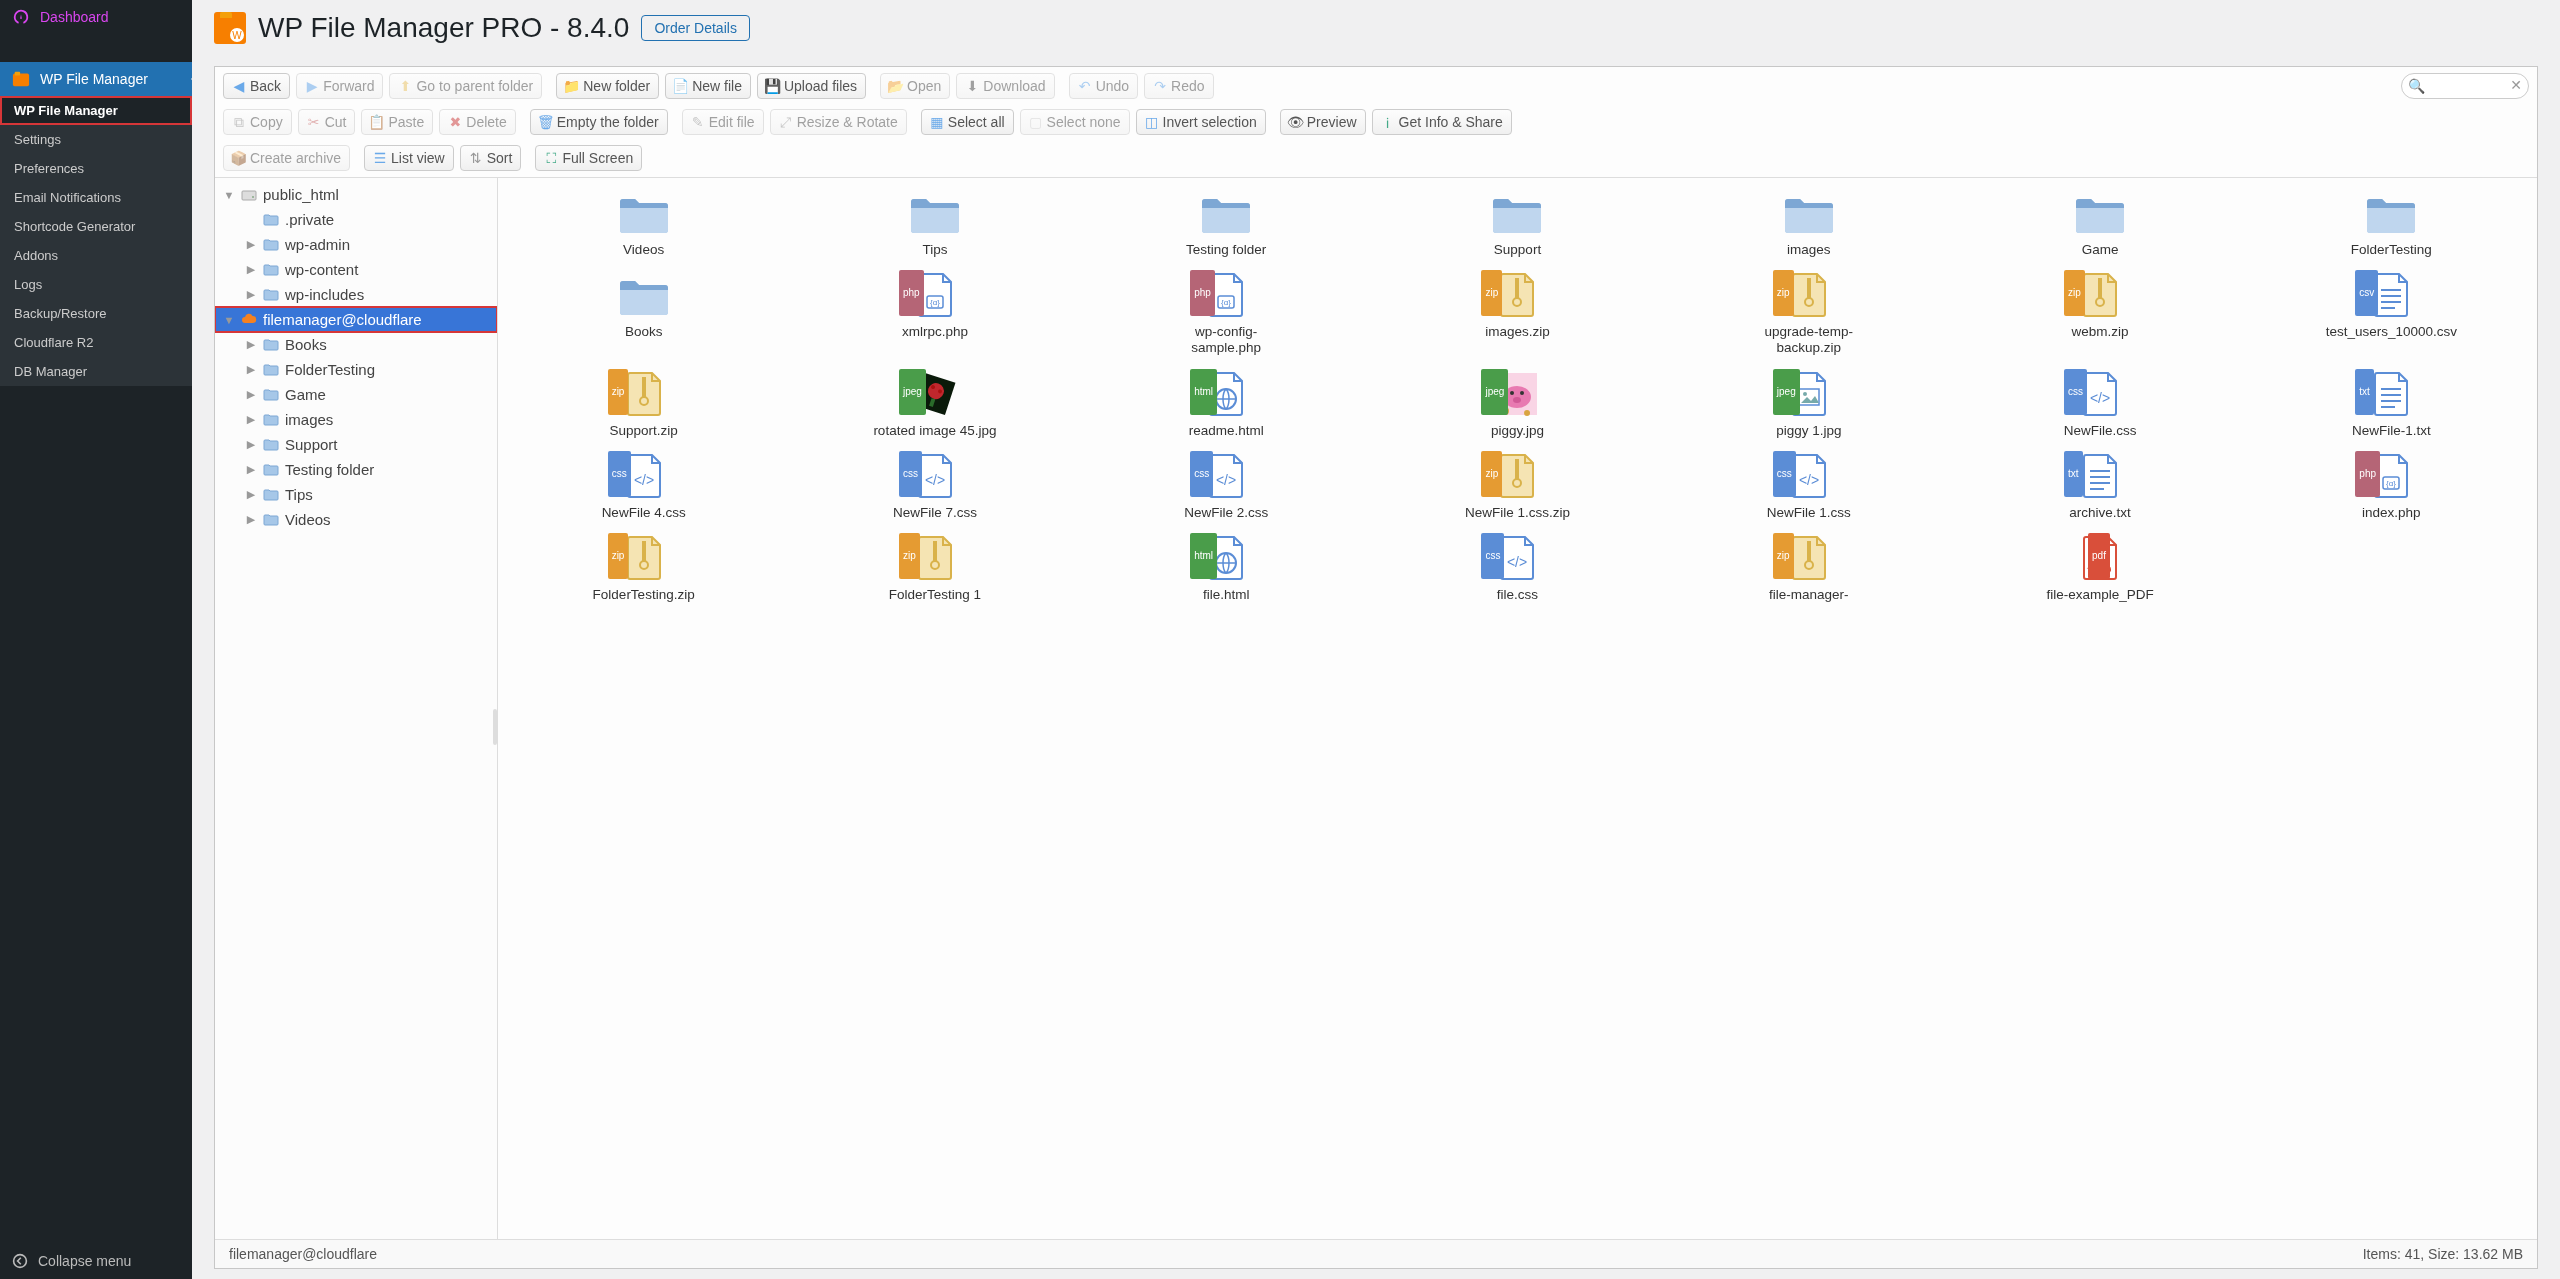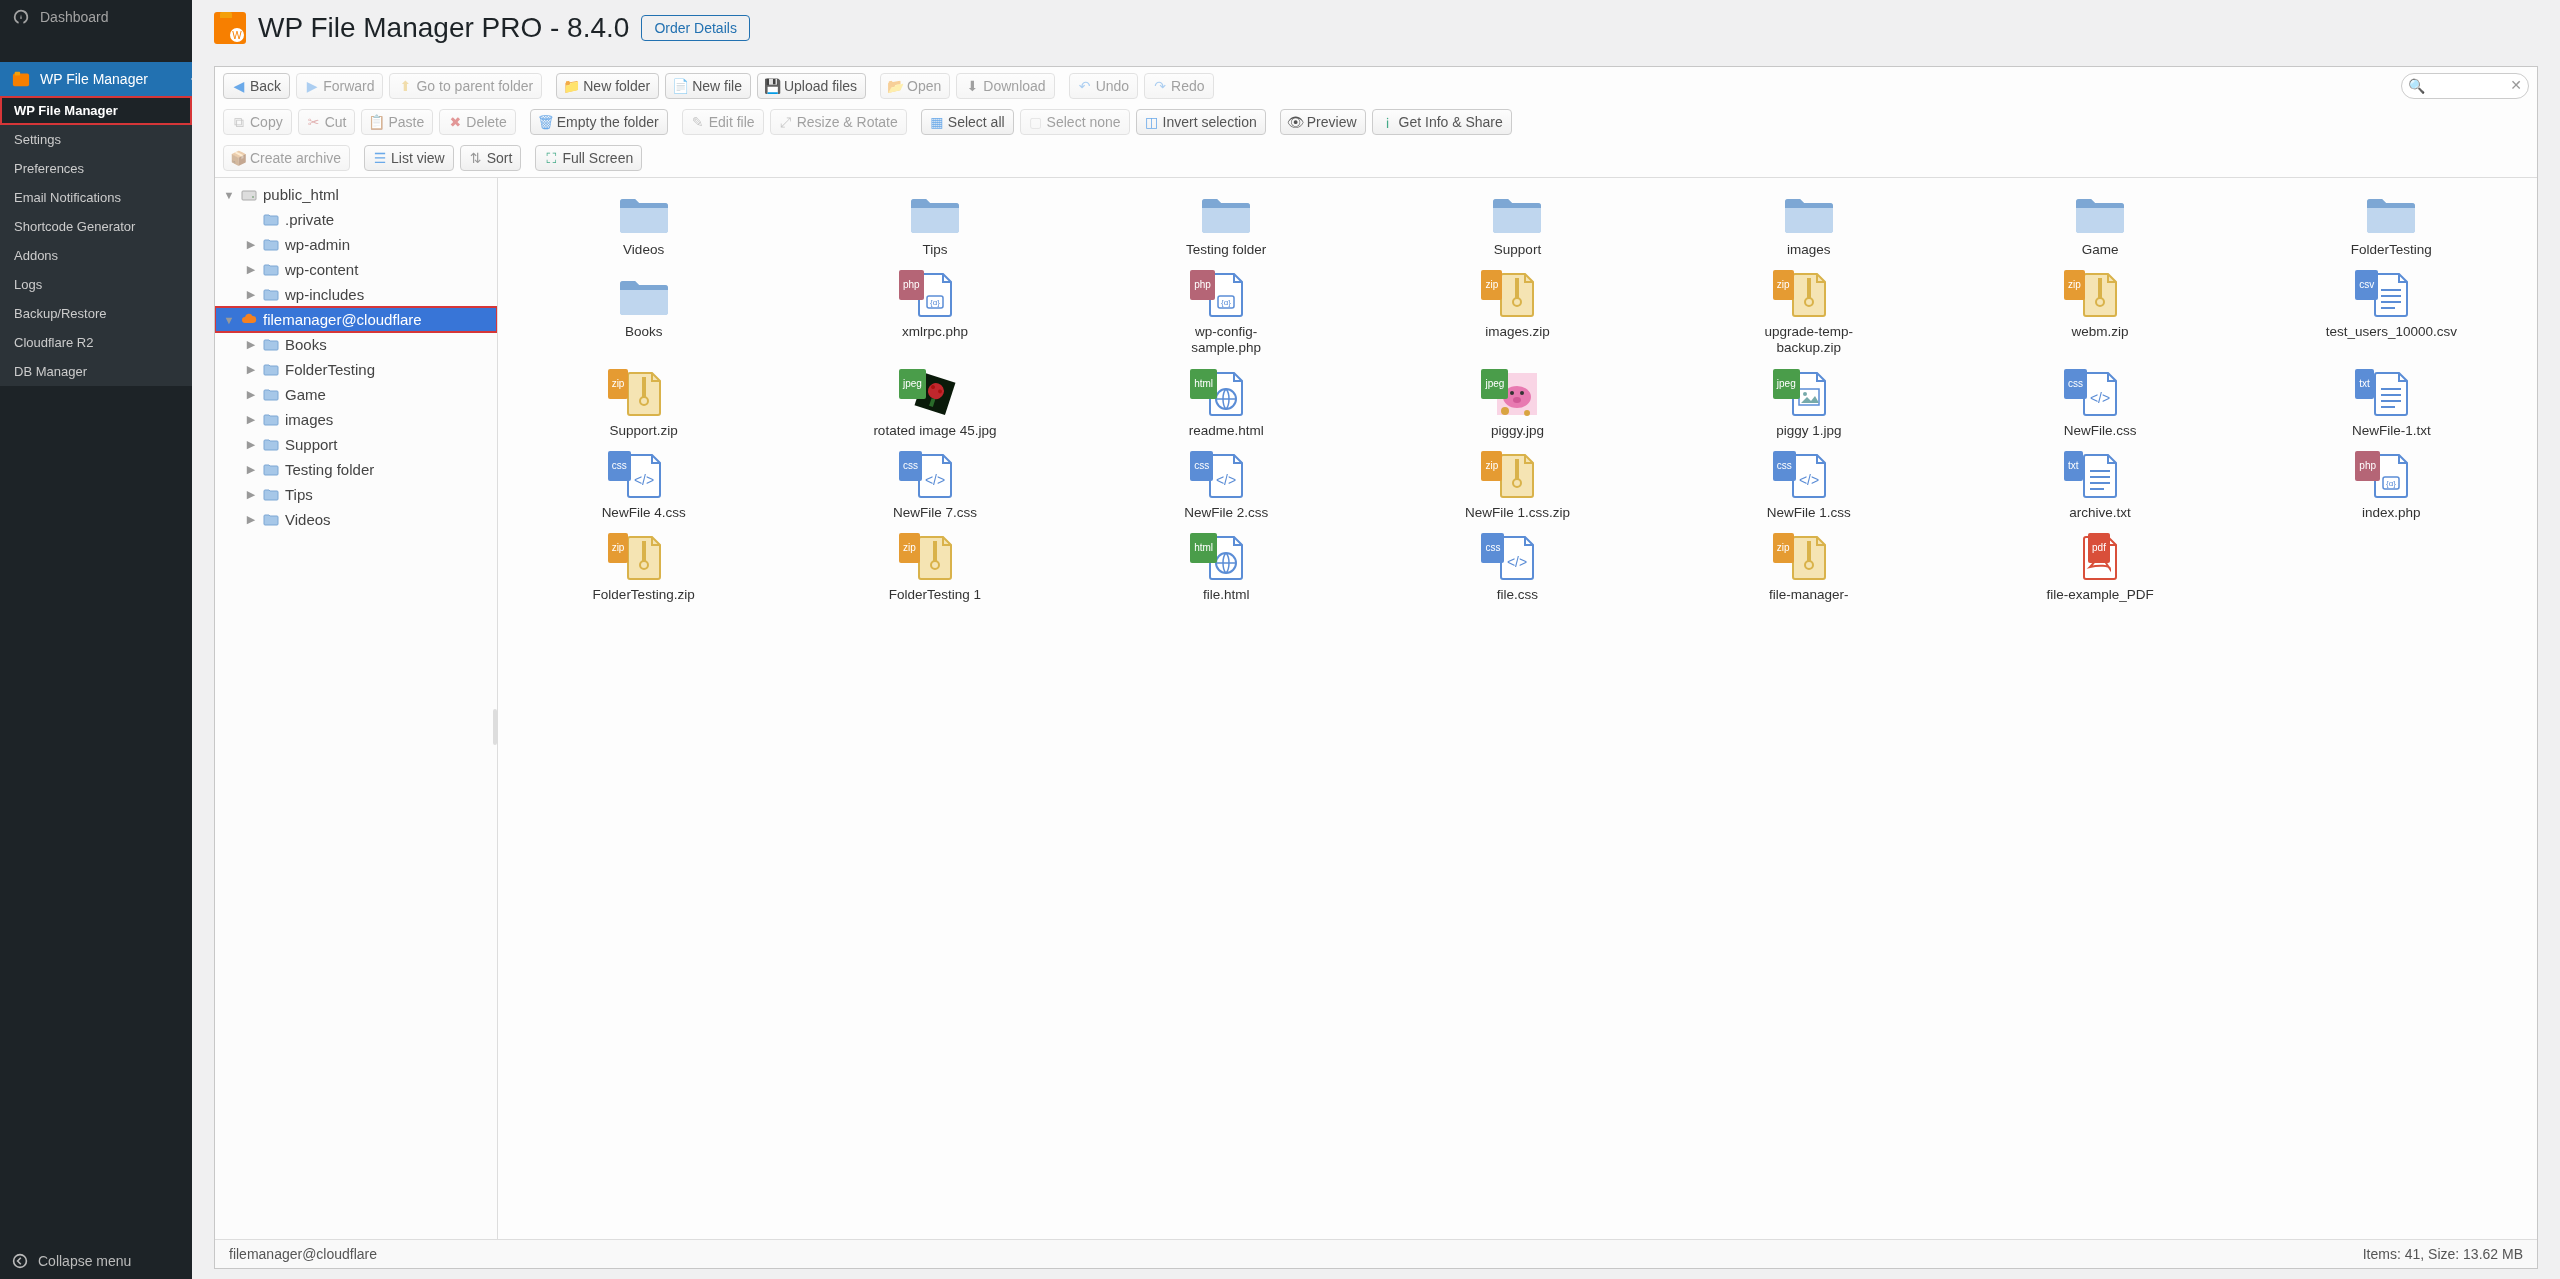--- a/index.html
+++ b/index.html
@@ -15,21 +15,21 @@
  --highlight:#d63638;
  --folder-blue:#a6c7e8;
  --folder-dark:#7da7d4;
 }
 html,body{margin:0;padding:0;height:100%;font-family:-apple-system,BlinkMacSystemFont,"Segoe UI",Helvetica,Arial,sans-serif;font-size:14px;color:#1d2327;background:#f0f0f1}
 .app{display:flex;height:100vh}
 
 
 .wp-sidebar{width:192px;flex:0 0 192px;background:var(--wp-dark);color:#ddd;display:flex;flex-direction:column}
 .wp-menu-item{display:flex;align-items:center;gap:10px;padding:8px 12px;cursor:pointer;font-size:14px}
-.wp-menu-item.top{color:#a3a3a3;font-weight:400}
+.wp-menu-item.top{color:#d946ef;font-weight:400}
 .wp-menu-item.active{background:var(--wp-active);color:#fff;font-weight:500;position:relative}
 .wp-menu-item.active::after{content:"";position:absolute;right:-7px;top:50%;transform:translateY(-50%);border:8px solid transparent;border-right-color:#f0f0f1}
 .wp-submenu{background:#2c3338}
 .wp-sub-item{padding:7px 14px;color:#ccc;cursor:pointer;font-size:13px}
 .wp-sub-item.current{color:#fff;font-weight:600;background:#1d2327}
 .wp-sub-item.boxed{outline:2px solid var(--highlight);outline-offset:-2px}
 .wp-sidebar-spacer{flex:1}
 .wp-collapse{padding:10px 12px;color:#bbb;display:flex;align-items:center;gap:10px;cursor:pointer}
 
 
@@ -58,21 +58,21 @@
 .tree-row .arrow{color:#999;width:12px;text-align:center;font-size:11px}
 .tree-row.selected{background:var(--tree-sel);color:#fff}
 .tree-row.boxed{outline:2px solid var(--highlight);outline-offset:-1px}
 .tree-row .ticon{width:16px;height:14px}
 
 .files{flex:1;overflow:auto;padding:6px 2px}
 .grid{display:grid;grid-template-columns:repeat(7,1fr);gap:4px 4px}
 .f-item{display:flex;flex-direction:column;align-items:center;justify-content:flex-start;padding:4px 2px;cursor:pointer;text-align:center}
 .f-item .fic{width:60px;height:50px;display:flex;align-items:center;justify-content:center;position:relative}
 .f-item .lbl{font-size:13.5px;color:#333;line-height:1.2;max-width:132px;word-wrap:break-word;margin-top:4px}
-.badge{position:absolute;top:0;left:-6px;padding:8px 4px;font-size:10px;color:#fff;border-radius:2px;line-height:14px}
+.badge{position:absolute;top:0;left:-6px;padding:16px 4px;font-size:10px;color:#fff;border-radius:2px;line-height:14px}
 
 .status{border-top:1px solid #ddd;padding:6px 14px;display:flex;justify-content:space-between;color:#555;font-size:14px;background:#f9f9f9}
 .status .right{}
 
 
 svg{display:block}
 </style>
 </head>
 <body>
 

